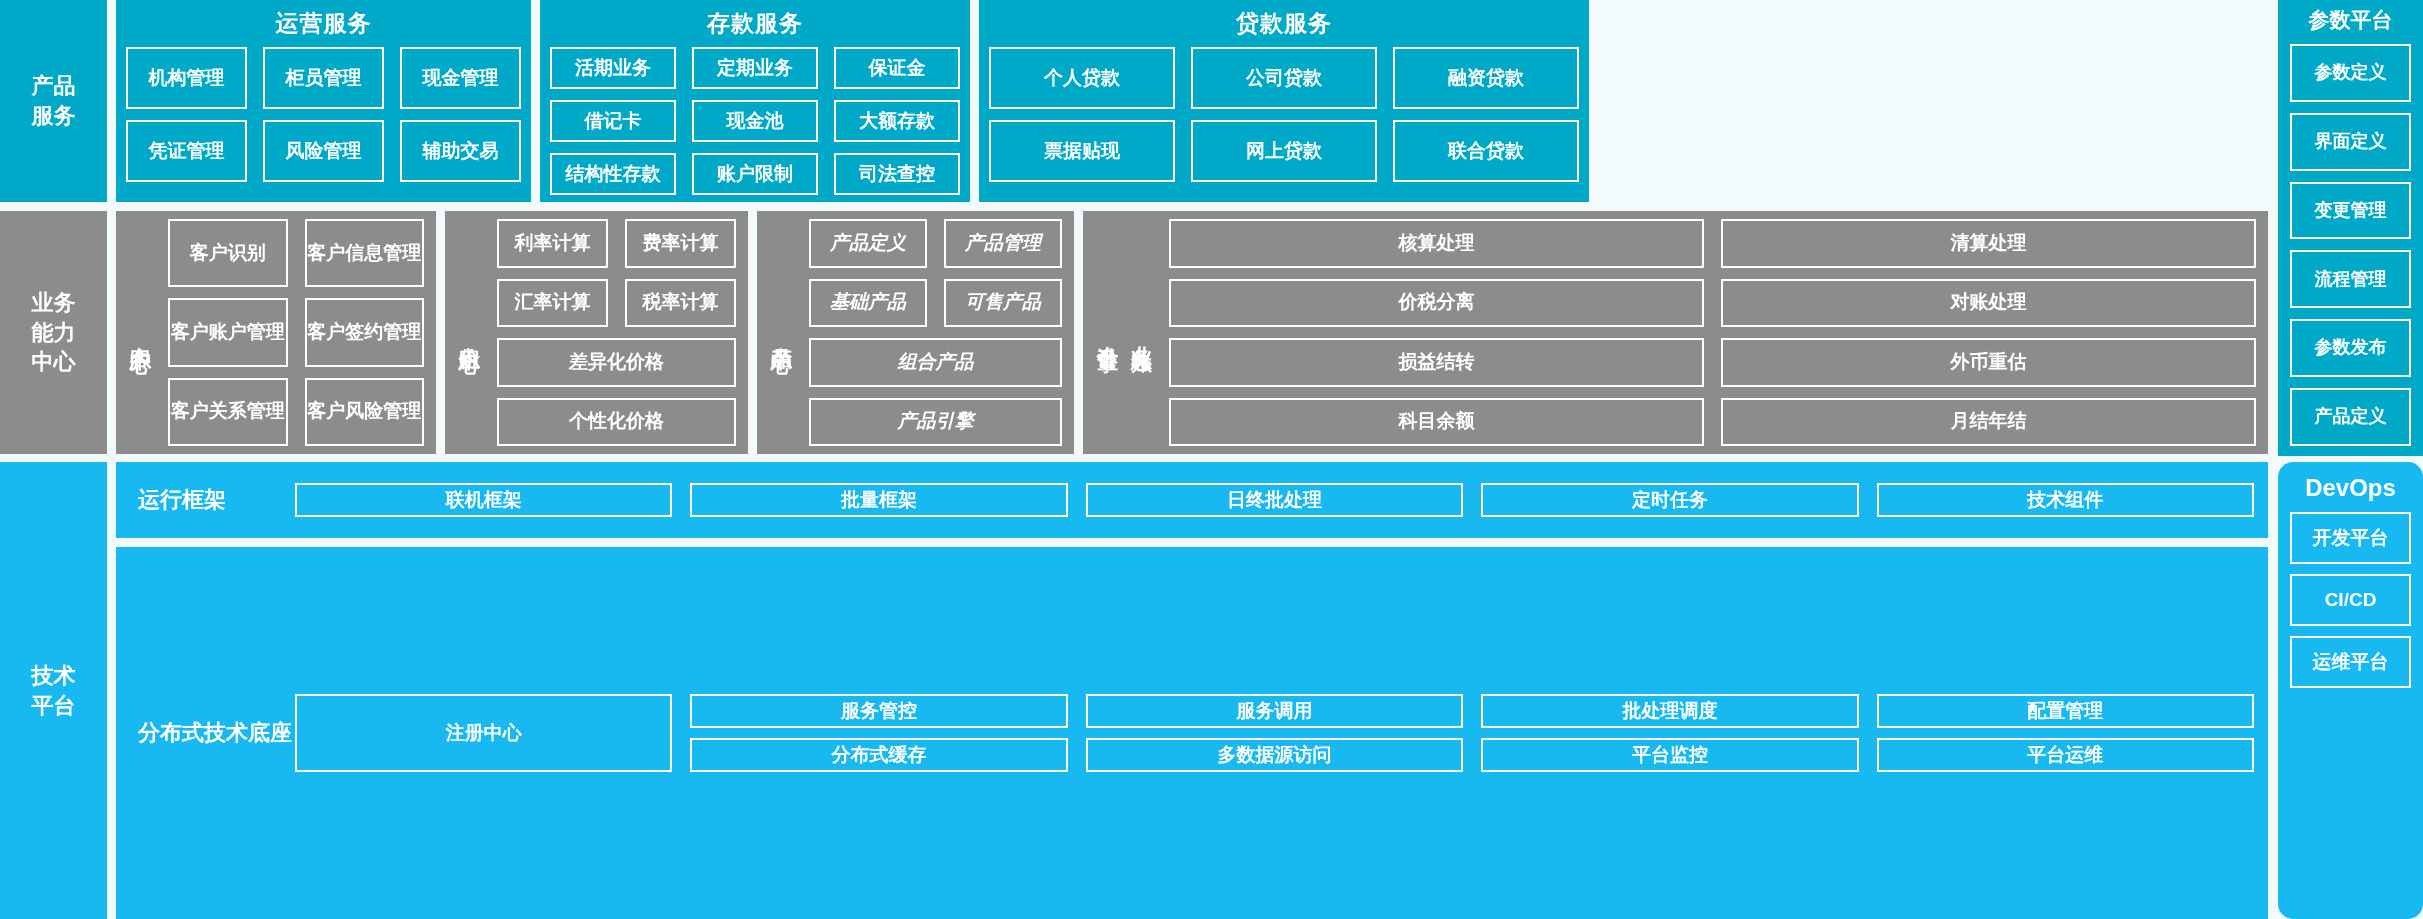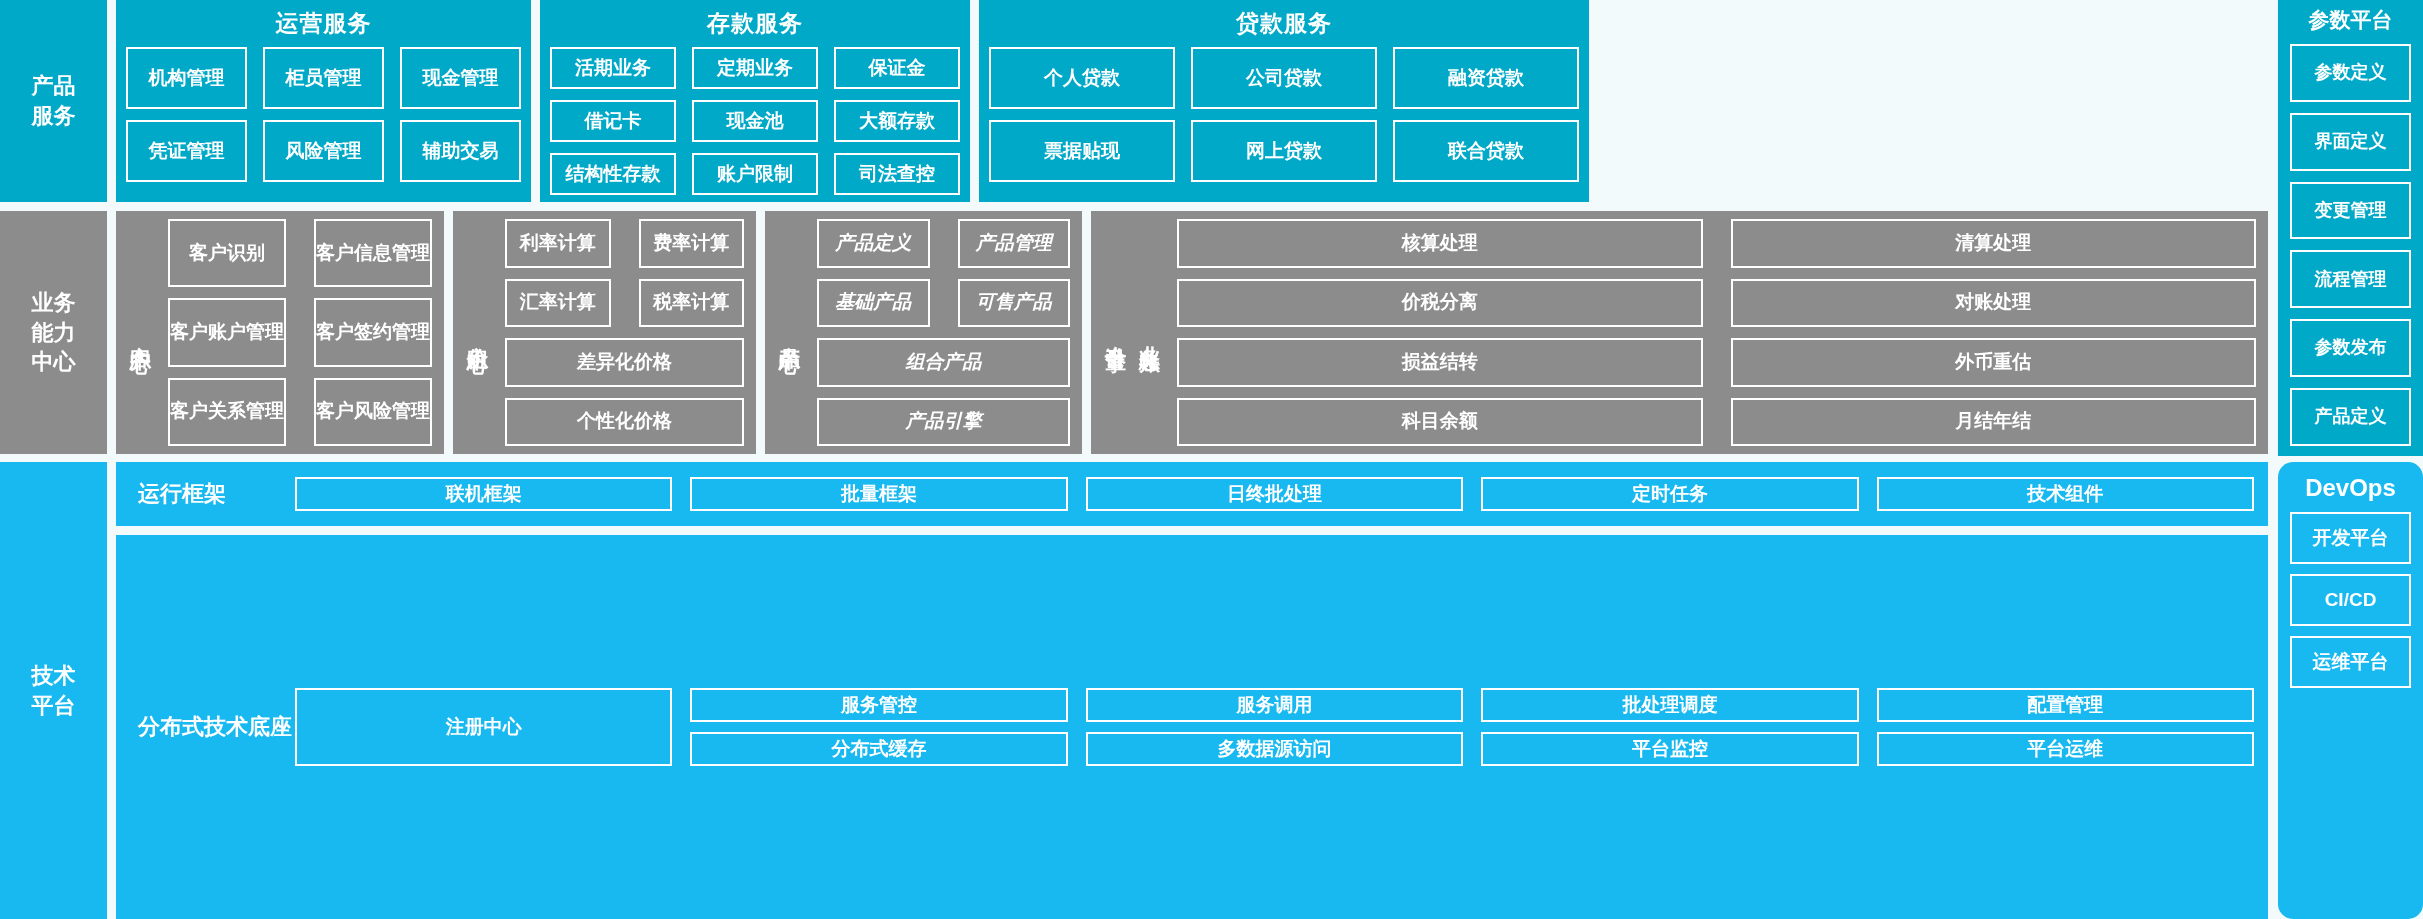--- a/index.html
+++ b/index.html
@@ -76,21 +76,21 @@
     writing-mode:vertical-rl;
     text-orientation:upright;
     font-weight:bold; font-size:21px;
     letter-spacing:2px;
     display:flex; align-items:center; justify-content:center;
     flex:0 0 34px;
     text-align:center;
     line-height:1;
   }
   .vlabel-stack { display:flex; flex-direction:row; align-items:center; height:100%; }
-  .cap-grid { flex:1; display:grid; gap:11px 28px; margin-left:10px; }
+  .cap-grid { flex:1; display:grid; gap:11px 17px; margin-left:10px; }
 
   .cust-wrap { flex:0 0 320px; }
   .cust-grid { grid-template-columns:repeat(2,1fr); grid-template-rows:repeat(3,1fr); }
 
   .price-wrap { flex:0 0 303px; }
   .price-grid { grid-template-columns:repeat(2,1fr); grid-template-rows:repeat(4,1fr); }
   .price-grid .span2 { grid-column:1 / span 2; }
 
   .prod-wrap { flex:0 0 317px; }
   .prod-grid { grid-template-columns:repeat(2,1fr); grid-template-rows:repeat(4,1fr);font-style:italic; }
@@ -110,21 +110,21 @@
     padding:10px 14px;
   }
   .strip-label {
     flex:0 0 165px;
     font-weight:bold; font-size:22px;
     padding-left:8px;
   }
   .strip-items { flex:1; display:flex; gap:18px; }
   .strip-items .col { flex:1; display:flex; flex-direction:column; gap:10px; }
   .strip-items .tile { height:34px; }
-  .runtime-strip { height:64px; }
+  .runtime-strip { height:76px; }
   .runtime-strip .tile { height:34px; }
   .base-strip { flex:1; }
   .base-strip .reg { flex:1; display:flex; }
   .base-strip .reg .tile { flex:1; height:auto; }
 
   .devops-col {
     position:absolute; right:0; top:462px; width:145px; height:457px;
     background:#18b9f0;
     padding:6px 12px 12px;
     display:flex; flex-direction:column;border-radius:15px;

